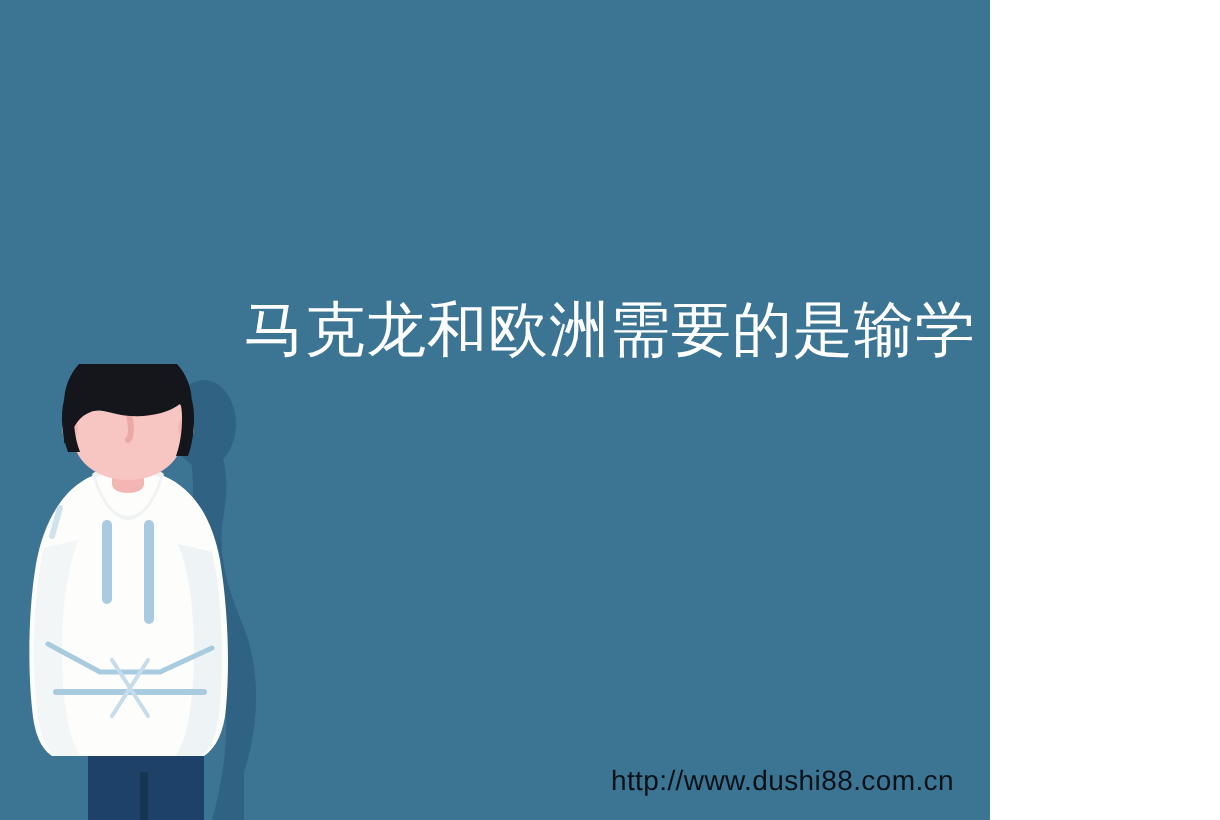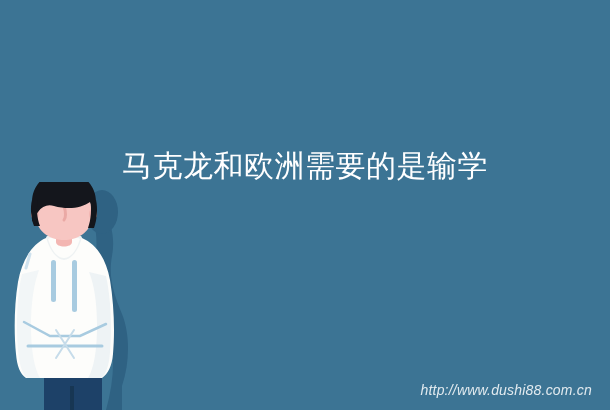--- a/index.html
+++ b/index.html
@@ -7,21 +7,21 @@
     padding: 0;
   }
   body {
     width: 610px;
     height: 410px;
     overflow: hidden;
     font-family: "Liberation Sans", "DejaVu Sans", sans-serif;
   }
   #poster {
     position: relative;
-    width: 610px;
+    width: 495px;
     height: 410px;
     background: #3c7494;
     overflow: hidden;
   }
   
   #headline {
     position: absolute;
     left: 0;
     top: 146px;
     width: 610px;
@@ -31,27 +31,26 @@
     line-height: 40px;
     letter-spacing: 0.5px;
     white-space: nowrap;
     font-weight: 400;
   }
   
   #watermark {
     position: absolute;
     right: 18px;
     bottom: 12px;
-    color: #ffffff;
+    color: #000000;
     opacity: 0.85;
     font-size: 14px;
     line-height: 16px;
     letter-spacing: 0.2px;
     white-space: nowrap;
-    font-style: italic;
   }
   
   #illustration {
     position: absolute;
     left: 6px;
     bottom: 0;
     width: 130px;
     height: 228px;
   }
   #illustration svg {

